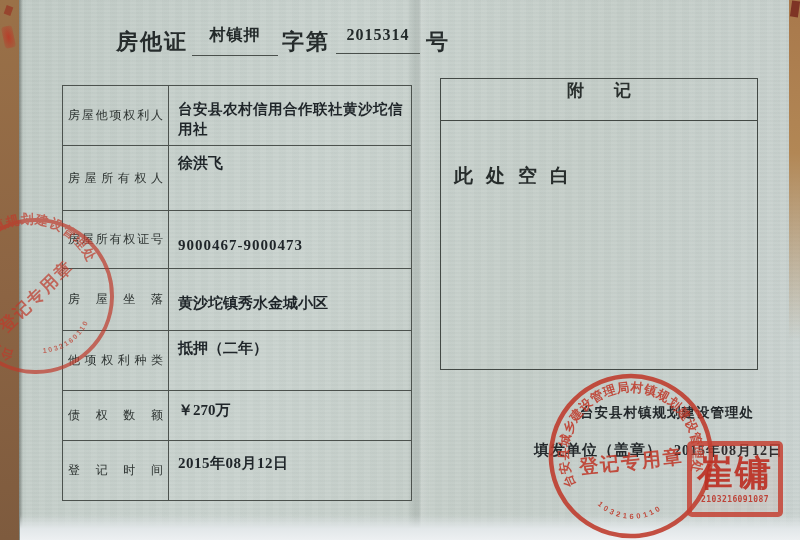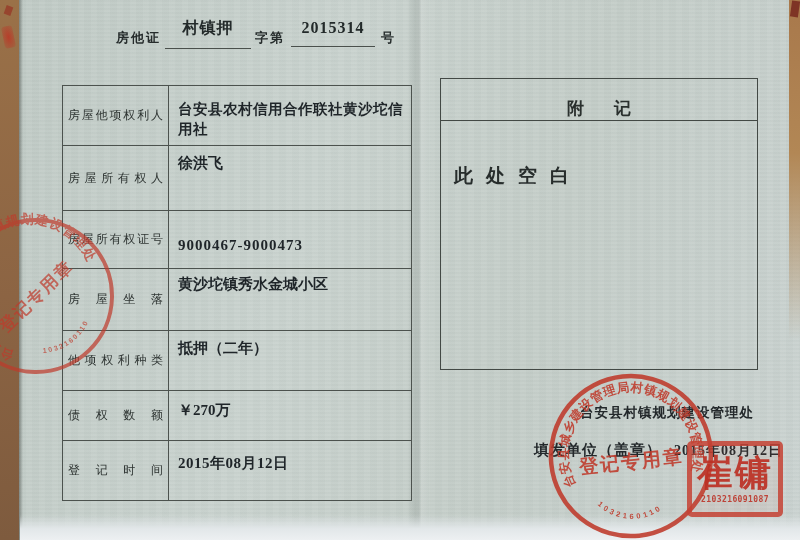--- a/index.html
+++ b/index.html
@@ -33,47 +33,47 @@
   .corner-mark-tl2{position:absolute;left:5px;top:6px;width:7px;height:9px;
     background:rgba(150,40,30,0.6);transform:rotate(20deg);}
   .bottom-light{position:absolute;left:20px;right:0;bottom:0;height:25px;
     background:linear-gradient(180deg,rgba(204,212,210,0),#e2e7e9 55%,#edf0f2);}
   .fold{position:absolute;left:407px;top:0;width:24px;height:100%;
     background:linear-gradient(90deg,rgba(90,100,95,0) 0%,rgba(90,100,95,0.16) 38%,rgba(120,130,126,0.22) 50%,rgba(255,255,255,0.14) 62%,rgba(90,100,95,0) 100%);}
 
   
   .header{position:absolute;left:116px;top:27px;white-space:nowrap;
     font-family:"Liberation Serif","DejaVu Serif",serif;color:#262c2c;}
-  .header .printed{font-size:13px;font-weight:700;letter-spacing:2px;vertical-align:baseline;text-align:right;}
+  .header .printed{font-size:22px;font-weight:700;letter-spacing:2px;vertical-align:baseline;text-align:right;}
   .header .blank{display:inline-block;border-bottom:1.5px solid #4a504c;text-align:center;vertical-align:baseline;}
   .header .blank.b1{width:86px;margin:0 4px;}
   .header .blank.b2{width:84px;margin:0 6px;}
   .header .fill{display:inline-block;transform:translateY(-9px);font-size:16px;font-weight:700;letter-spacing:1px;color:#232a2a;}
 
   
   table.cert{position:absolute;left:62px;top:85px;width:350px;border-collapse:collapse;
     font-family:"Liberation Serif","DejaVu Serif",serif;}
   table.cert td{border:1.4px solid #4c524e;}
   td.lbl{width:95px;font-size:12px;color:#2e3432;padding:0 5px;vertical-align:middle;
     text-align:justify;text-align-last:justify;font-weight:400;}
   td.val{font-size:15px;font-weight:700;color:#1f2529;padding:2px 4px 2px 9px;vertical-align:top;line-height:1.35;}
   tr.r1{height:60px;} tr.r2{height:65px;} tr.r3{height:58px;} tr.r4{height:62px;}
   tr.r5{height:60px;padding-left:27px;} tr.r6{height:50px;} tr.r7{height:60px;}
   tr.r1 td.val{padding-top:14px;font-size:14.5px;letter-spacing:0.5px;}
   tr.r2 td.val{padding-top:7px;}
   tr.r3 td.val{padding-top:24px;letter-spacing:1px;}
-  tr.r4 td.val{padding-top:5px;margin-top:16px;}
+  tr.r4 td.val{padding-top:24px;margin-top:16px;}
   tr.r5 td.val{padding-top:7px;}
   tr.r6 td.val{padding-top:9px;}
   tr.r7 td.val{padding-top:12px;letter-spacing:0.5px;}
 
   
   .remarks{position:absolute;left:440px;top:78px;width:316px;height:290px;
     border:1.6px solid #434945;font-family:"Liberation Serif","DejaVu Serif",serif;}
-  .remarks-header{height:41px;border-bottom:1.6px solid #434945;display:flex;align-items:flex-end;justify-content:center;}
+  .remarks-header{height:41px;border-bottom:1.6px solid #434945;display:flex;align-items:flex-start;justify-content:center;}
   .remarks-header span{font-size:17px;font-weight:700;color:#2a302e;letter-spacing:30px;padding-left:30px;}
   .remarks-body{margin-top:42px;text-align:left;}
   .remarks-body span{font-size:19px;font-weight:700;color:#272d2c;letter-spacing:13px;padding-left:13px;}
 
   
   .office-line{position:absolute;left:556px;top:404px;width:222px;text-align:center;
     font-size:13.5px;font-weight:700;color:#23282b;letter-spacing:1px;
     font-family:"Liberation Serif","DejaVu Serif",serif;}
   .issue-line{position:absolute;left:534px;top:441px;white-space:nowrap;
     font-family:"Liberation Serif","DejaVu Serif",serif;color:#23282b;}

